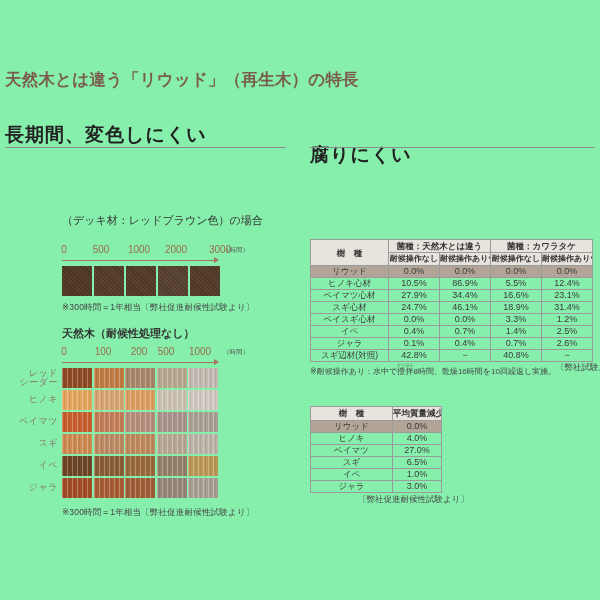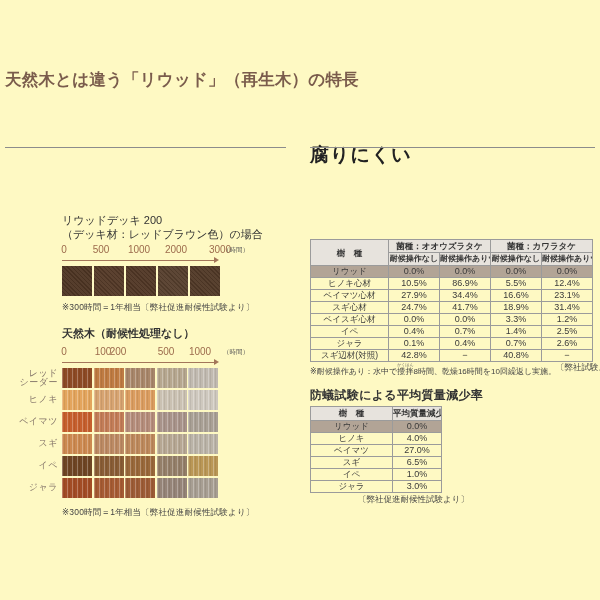--- a/index.html
+++ b/index.html
@@ -1,16 +1,16 @@
 <!DOCTYPE html>
 <html><head>
 <meta charset="utf-8">
 <style>
   html,body{margin:0;padding:0;background:#fff;}
-  .page{position:relative;width:600px;height:600px;background:#fef9c3;overflow:hidden;
+  .page{position:relative;width:600px;height:600px;background:#86efac;overflow:hidden;
         font-family:"Liberation Sans","DejaVu Sans",sans-serif;color:#3a3a3a;}
   .abs{position:absolute;}
   .main-title{left:5px;top:58px;font-size:16.5px;font-weight:bold;color:#7a5c4c;letter-spacing:.2px;}
   .sec-heading{top:106px;font-family:"Liberation Serif","DejaVu Serif",serif;font-size:19px;color:#222;letter-spacing:1px;}
   .rule{top:147px;height:1px;background:#8c8c8c;}
   .para{top:156px;font-size:10.5px;line-height:16.5px;color:#3a3a3a;letter-spacing:.3px;text-align:justify;}
   .caption{left:62px;top:214px;font-size:11px;line-height:13.5px;color:#333;}
   .tlabel{position:absolute;transform:translateX(-50%);font-size:10px;color:#9c6b4c;white-space:nowrap;}
   .tunit{position:absolute;font-size:6.5px;color:#555;white-space:nowrap;}
   .tl-arrow{position:absolute;left:62px;width:153px;height:1px;background:#a3765a;}
@@ -47,24 +47,24 @@
   rt{font-size:4px;color:#555;}
   .src{font-size:8.5px;color:#444;white-space:nowrap;}
 </style>
 </head>
 <body>
 
 <div class="page">
 
   <h1 class="abs main-title">天然木とは違う「リウッド」（再生木）の特長</h1>
 
+  <h2 class="abs sec-heading" style="left:5px;">長期間、変色しにくい</h2>
   <div class="abs rule" style="left:5px;width:281px;"></div>
 
   <div class="abs caption">
-    <div>リウッドデッキ 200</div>
     <div>（デッキ材：レッドブラウン色）の場合</div>
   </div>
 
   <div class="abs" style="left:0;top:244px;width:290px;height:12px;">
     <span class="tlabel" style="left:64px;">0</span>
     <span class="tlabel" style="left:101px;">500</span>
     <span class="tlabel" style="left:139px;">1000</span>
     <span class="tlabel" style="left:176px;">2000</span>
     <span class="tlabel" style="left:220px;">3000</span>
     <span class="tunit" style="left:223px;top:2px;">（時間）</span>
@@ -80,21 +80,21 @@
   </div>
 
   <div class="abs noteline" style="left:62px;top:302px;">※300時間＝1年相当</div>
   <div class="abs noteline" style="left:141px;top:302px;">〔弊社促進耐候性試験より〕</div>
 
   <div class="abs nwcaption">天然木（耐候性処理なし）</div>
 
   <div class="abs" style="left:0;top:346px;width:290px;height:12px;">
     <span class="tlabel" style="left:64px;">0</span>
     <span class="tlabel" style="left:103px;">100</span>
-    <span class="tlabel" style="left:118px;text-align:center;">200</span>
+    <span class="tlabel" style="left:139px;text-align:center;">200</span>
     <span class="tlabel" style="left:166px;">500</span>
     <span class="tlabel" style="left:200px;">1000</span>
     <span class="tunit" style="left:223px;top:2px;">（時間）</span>
   </div>
   <div class="tl-arrow" style="top:362px;"></div>
 
   <div class="wrow" style="top:368px;">
     <div class="wlabel">レッド
 シーダー</div>
     <div class="wcells">
@@ -167,21 +167,21 @@
     <colgroup>
         <col style="width:78px">
         <col style="width:51px">
         <col style="width:51px">
         <col style="width:51px">
         <col style="width:51px">
       </colgroup>
     <tbody>
         <tr>
       <th class="grp" rowspan="2">樹　種</th>
-      <th class="grp" colspan="2">菌種：オオウズラタケ</th>
+      <th class="grp" colspan="2">菌種：天然木とは違う</th>
       <th class="grp" colspan="2">菌種：カワラタケ</th>
     </tr>
     <tr>
       <th class="sub">耐候操作なし</th>
       <th class="sub">耐候操作あり*</th>
       <th class="sub">耐候操作なし</th>
       <th class="sub">耐候操作あり*</th>
     </tr>
     <tr style="background-color: rgb(178, 164, 150);">
       <td class="sp">リウッド</td>
@@ -200,21 +200,21 @@
     <tr>
       <td class="sp">ベイマツ心材</td>
       <td class="vl">27.9%</td>
       <td class="vl">34.4%</td>
       <td class="vl">16.6%</td>
       <td class="vl">23.1%</td>
     </tr>
     <tr>
       <td class="sp">スギ心材</td>
       <td class="vl">24.7%</td>
-      <td class="vl">41.7%</td>
+      <td class="vl">46.1%</td>
       <td class="vl">18.9%</td>
       <td class="vl">31.4%</td>
     </tr>
     <tr>
       <td class="sp">ベイスギ心材</td>
       <td class="vl">0.0%</td>
       <td class="vl">0.0%</td>
       <td class="vl">3.3%</td>
       <td class="vl">1.2%</td>
     </tr>
@@ -240,21 +240,20 @@
       <td class="vl">−</td>
     </tr>
   </tbody>
     </table>
 
   <div class="abs footnote" style="left:310px;top:362px;width:284px;">
     <span><span>※耐候操作あり：水中で</span><ruby><span>攪拌</span><rt>かくはん</rt></ruby><span>8時間、乾燥16時間を10回繰返し実施。</span></span>
     <span class="src">〔弊社試験より〕</span>
   </div>
 
-  <div class="abs tbl-title" style="left:310px;top:387px;">防蟻試験による平均質量減少率</div>
 
   <table class="abs t2" style="left:310px;top:406px;">
     <colgroup>
         <col style="width:82px">
         <col style="width:49px">
       </colgroup>
     <tbody>
         <tr>
       <th>樹　種</th>
       <th>平均質量減少率</th>

